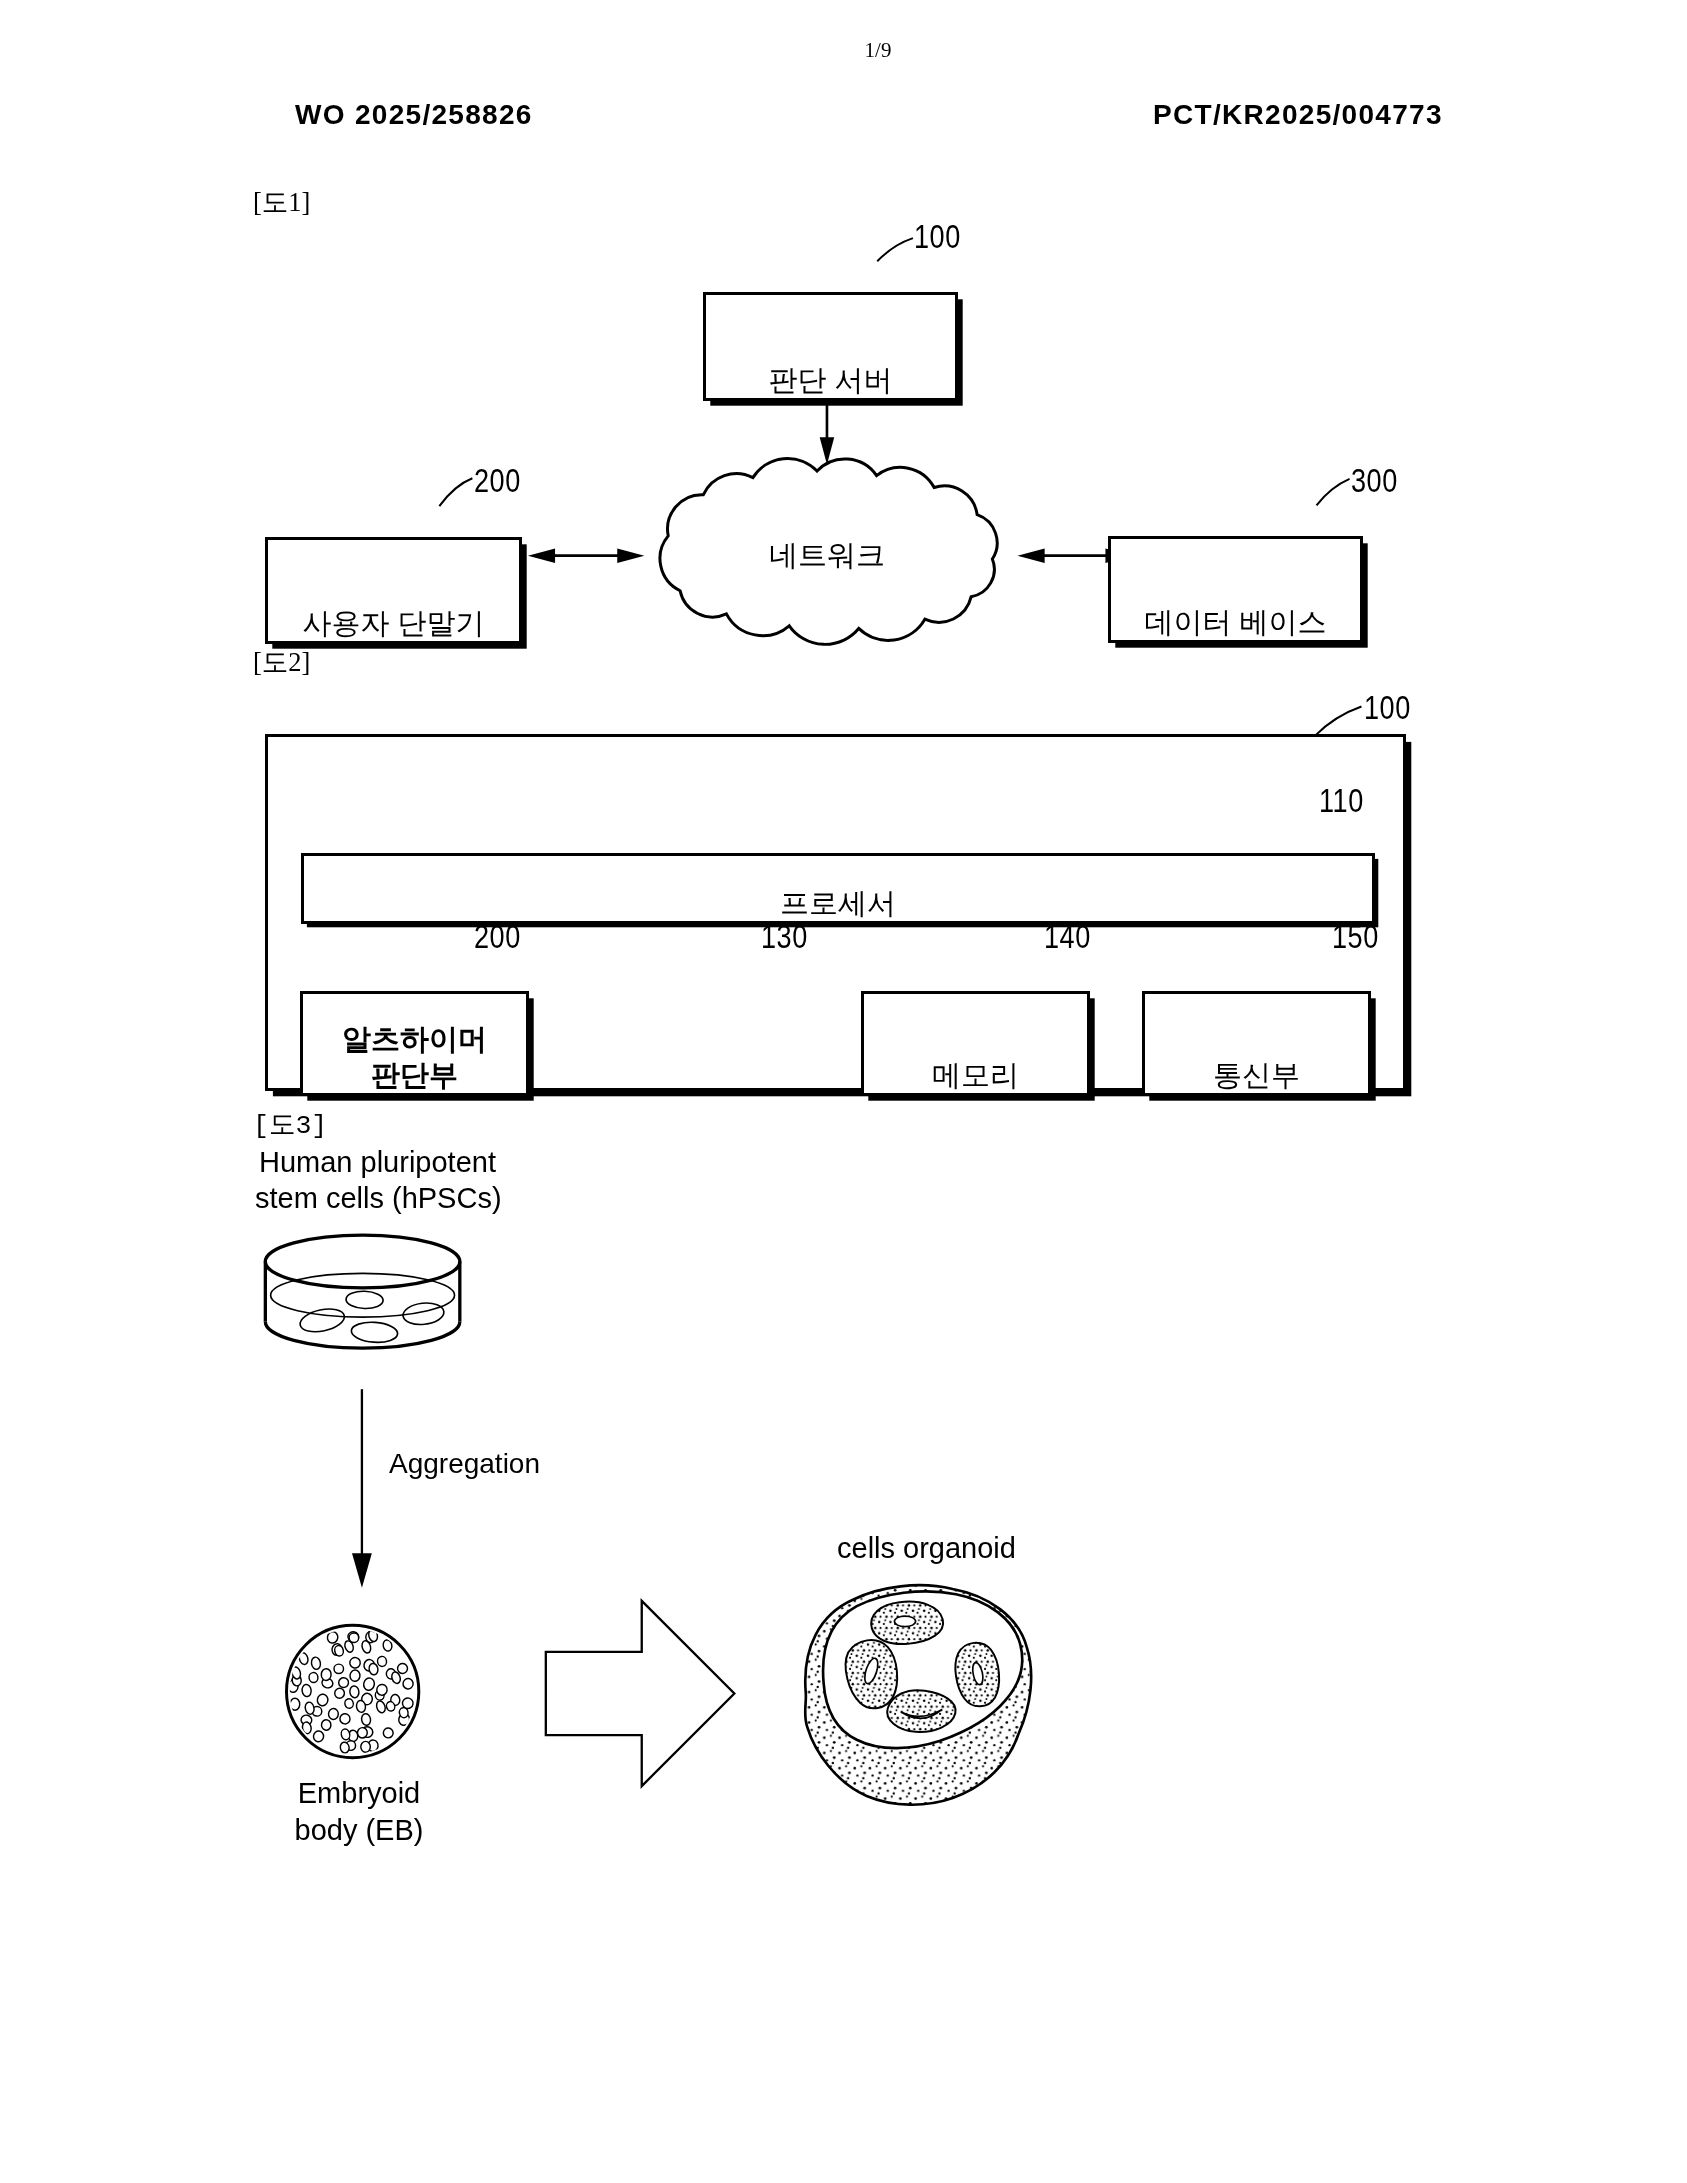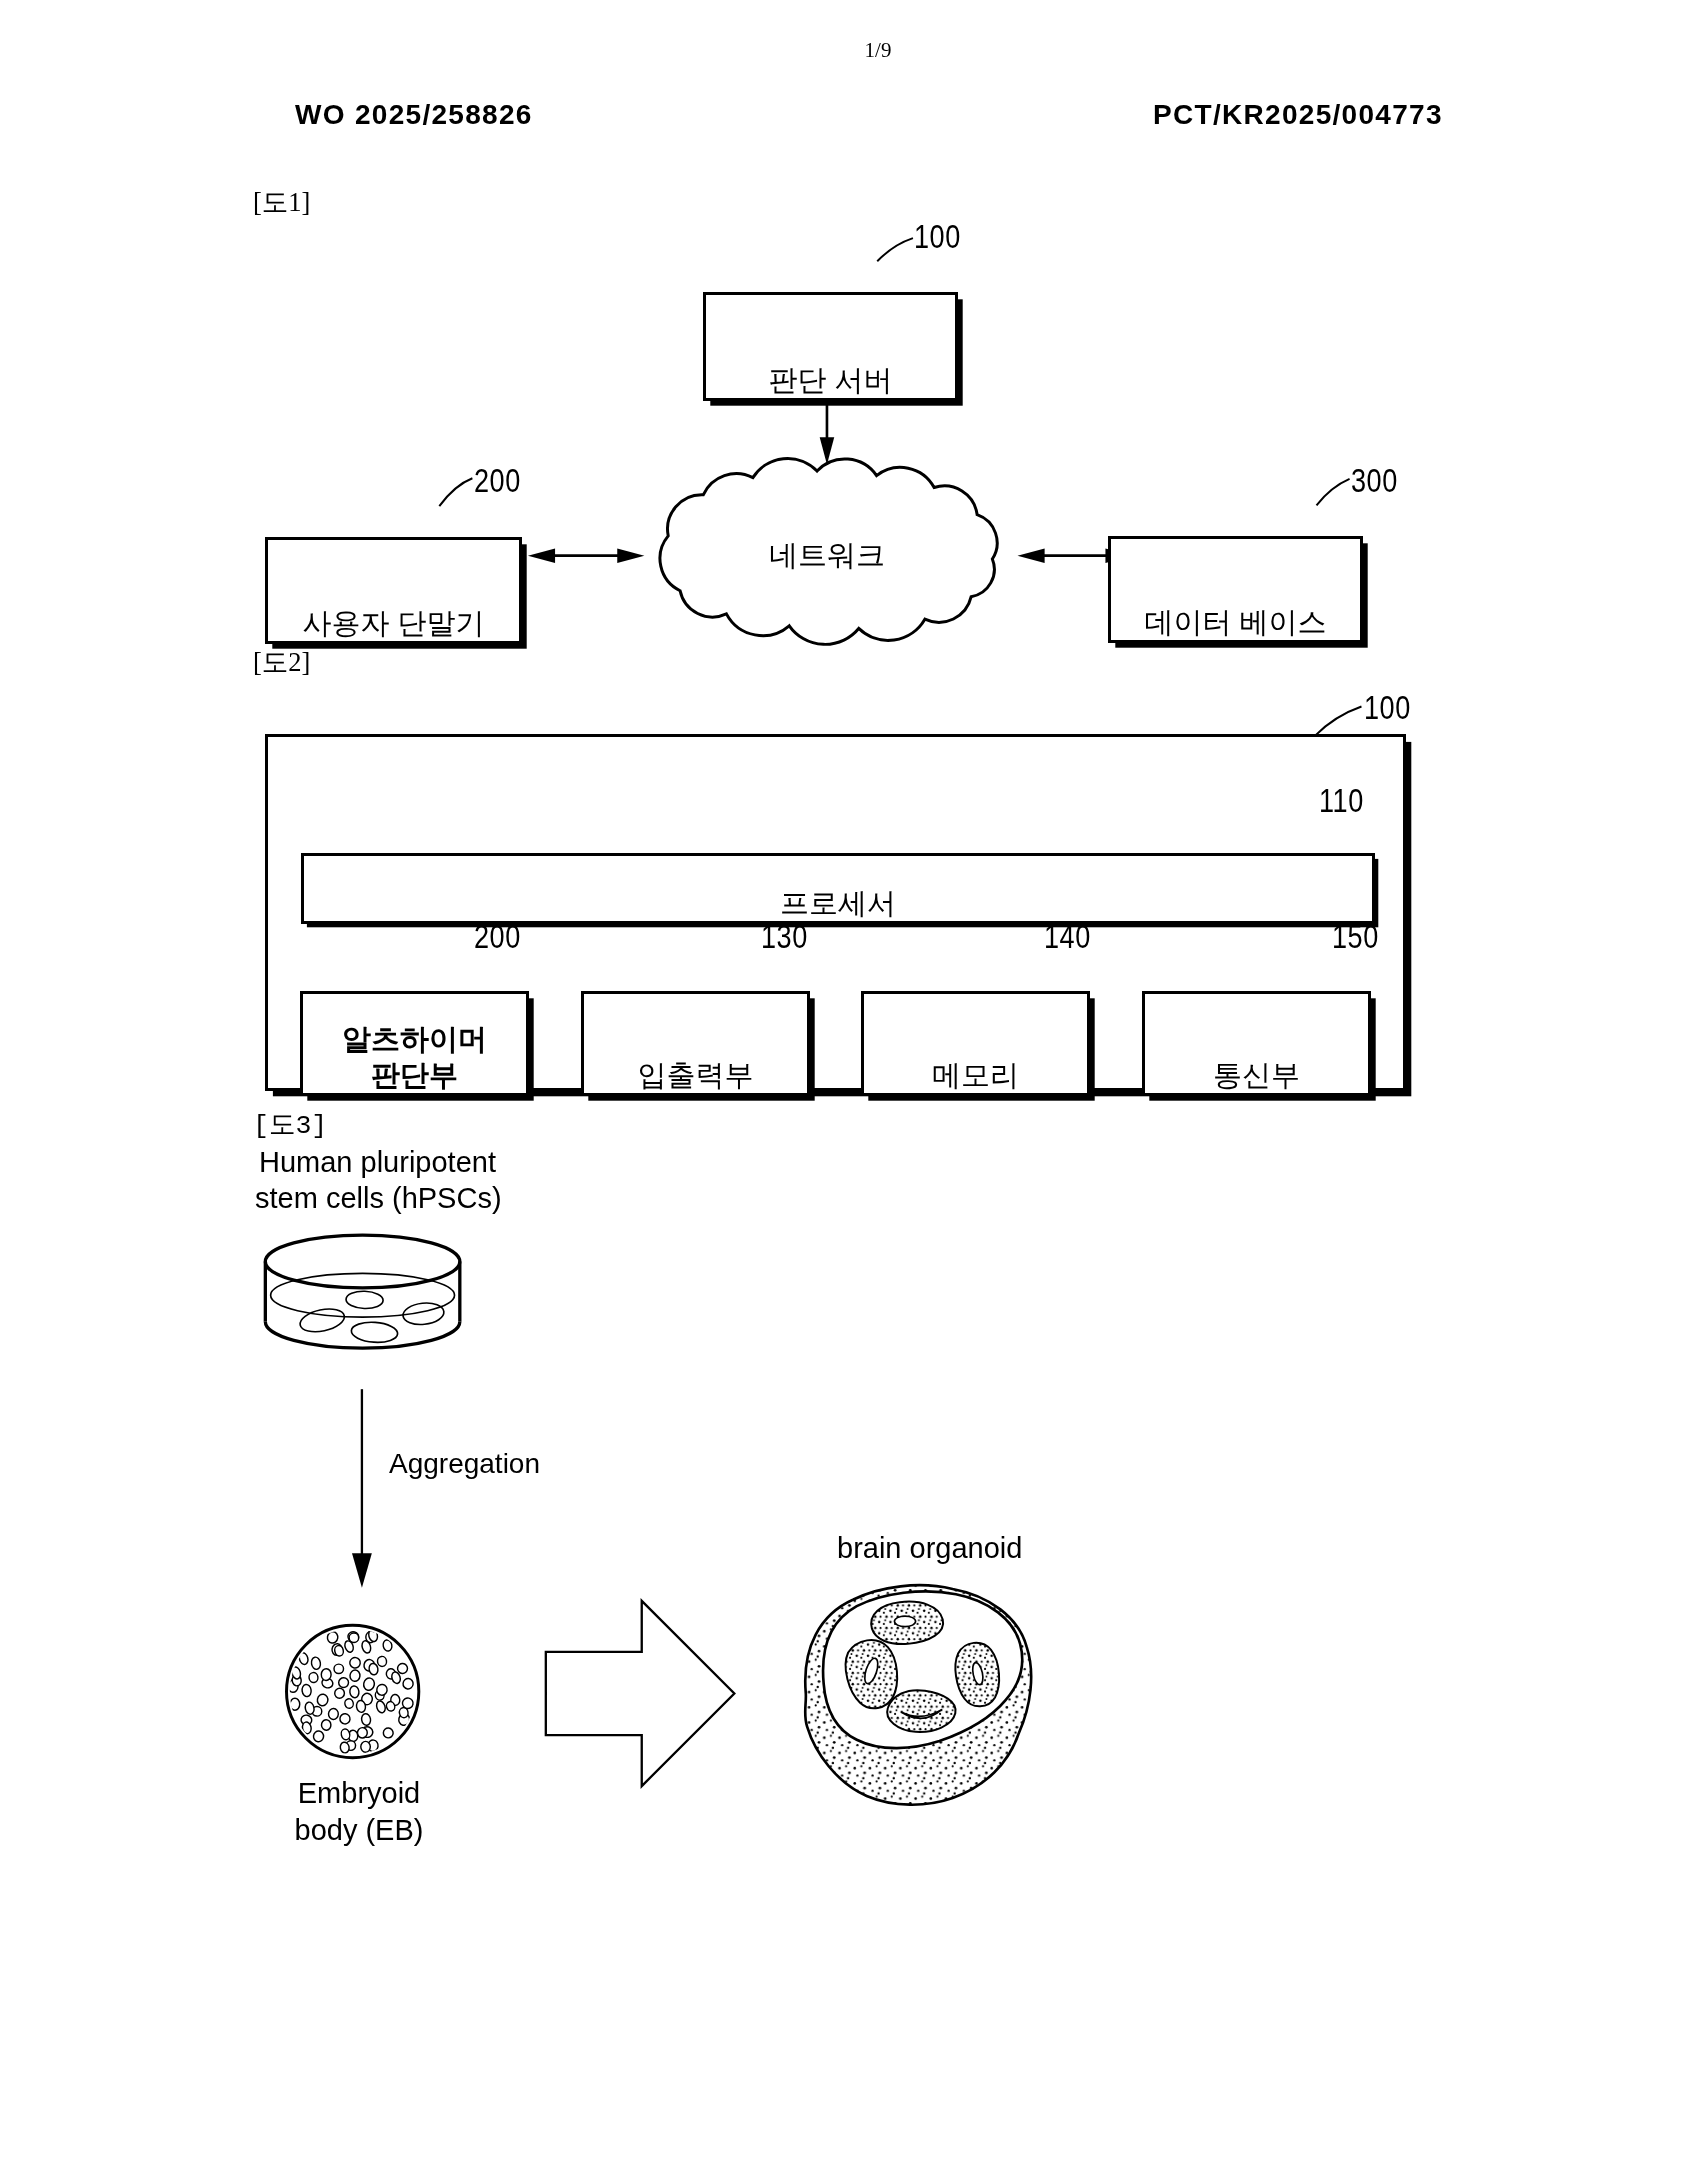--- a/index.html
+++ b/index.html
@@ -306,23 +306,20 @@
     <div class="boxline">프로세서</div>
   </div>
   <div class="refnum" style="left:1319px;top:782px;">110</div>
 
   <div class="dbox" style="left:300px;top:959px;width:223px;height:99px;font-weight:bold;">
     <div class="boxline">알츠하이머</div>
     <div class="boxline">판단부</div>
   </div>
   <div class="refnum" style="left:474px;top:918px;">200</div>
 
-  <div class="dbox" style="left:581px;top:959px;width:223px;height:99px;">
-    <div class="boxline">입출력부</div>
-  </div>
   <div class="refnum" style="left:761px;top:918px;">130</div>
 
   <div class="dbox" style="left:861px;top:959px;width:223px;height:99px;">
     <div class="boxline">메모리</div>
   </div>
   <div class="refnum" style="left:1044px;top:918px;">140</div>
 
   <div class="dbox" style="left:1142px;top:959px;width:223px;height:99px;">
     <div class="boxline">통신부</div>
   </div>
@@ -331,16 +328,16 @@
   <div class="abs figlabel" style="left:253px;top:1106px;font-family:Liberation Mono, monospace;">[도3]</div>
 
   <div class="entext" style="left:259px;top:1146px;">Human pluripotent</div>
   <div class="entext" style="left:255px;top:1182px;">stem cells (hPSCs)</div>
 
   <div class="entext" style="left:389px;top:1448px;font-size:28px;">Aggregation</div>
 
   <div class="entext" style="left:253px;top:1777px;width:212px;text-align:center;">Embryoid</div>
   <div class="entext" style="left:253px;top:1814px;width:212px;text-align:center;">body (EB)</div>
 
-  <div class="entext" style="left:837px;top:1532px;">brain organoid</div>
+  <div class="entext" style="left:837px;top:1532px;">cells organoid</div>
 
 </div>
 
 
 </body></html>

